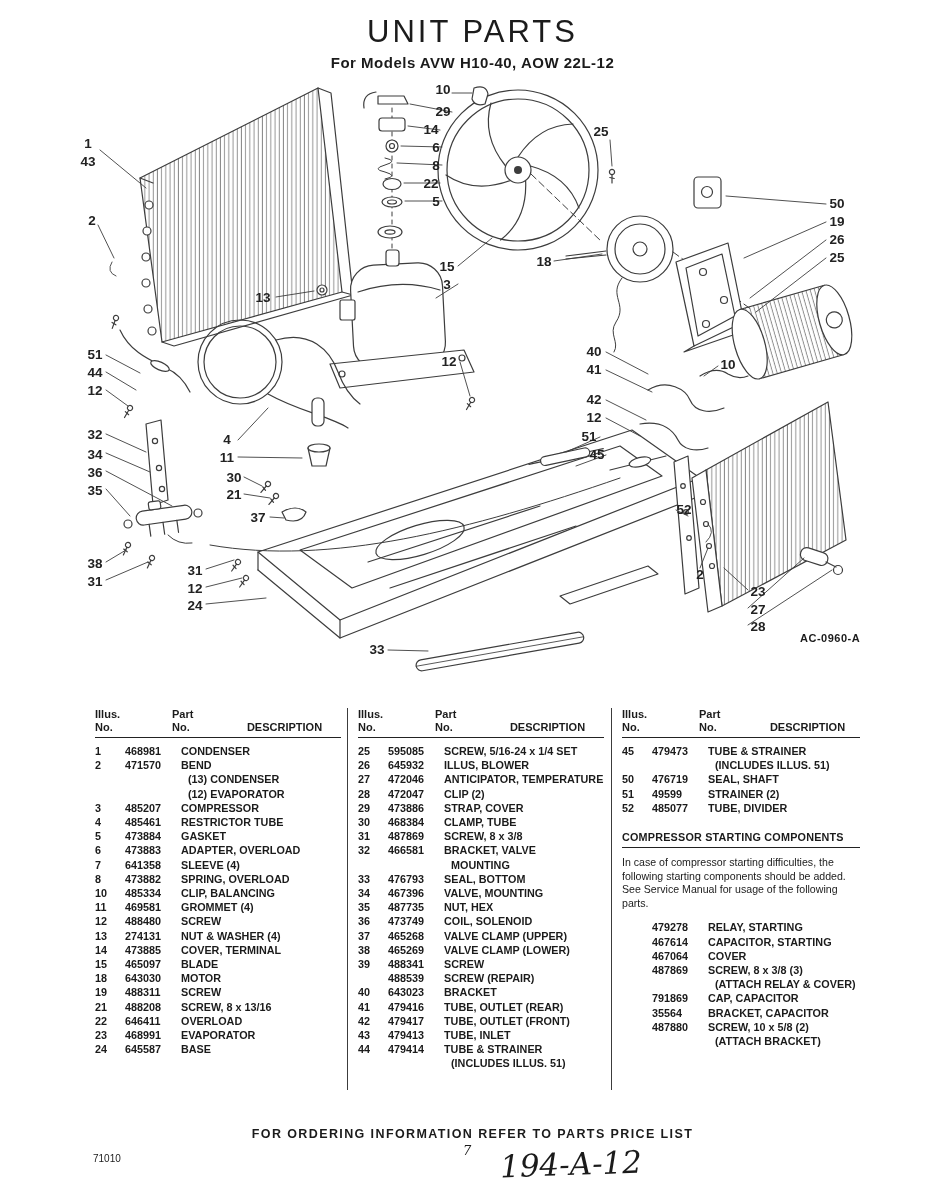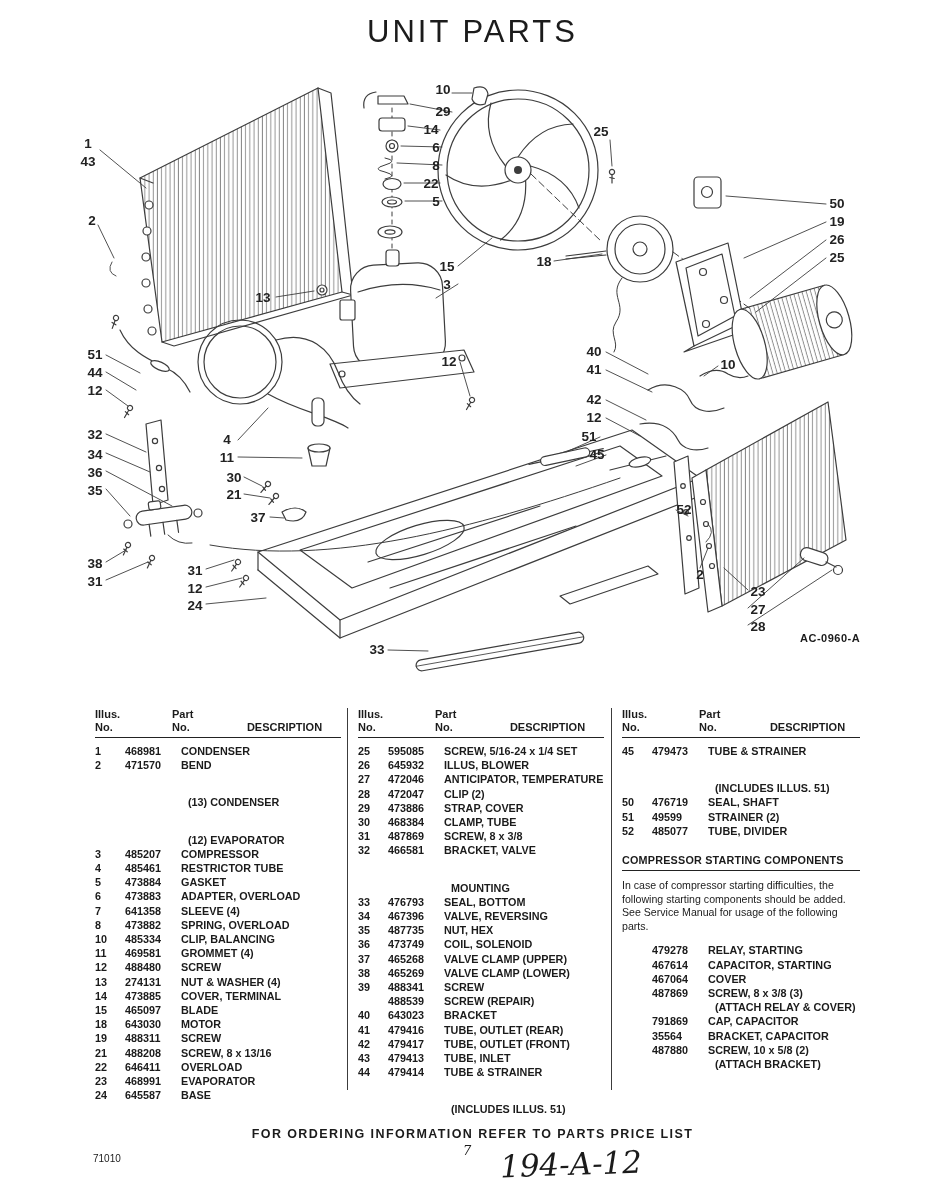--- a/index.html
+++ b/index.html
@@ -26,21 +26,21 @@
   .thead{font-weight:bold;font-size:11px;border-bottom:1.6px solid #222;padding-bottom:3px;}
   .thead .hline{display:flex;line-height:13px;}
   .h-no{width:30px;flex:none;}
   .h-part{width:56px;flex:none;padding-left:47px;}
   .h-desc{flex:1;text-align:center;}
   .tbody{margin-top:6px;}
   .row{display:flex;font-size:10.8px;font-weight:bold;line-height:14.2px;}
   .c-no{width:30px;flex:none;}
   .c-part{width:56px;flex:none;}
   .c-desc{flex:1;}
-  .c-desc .cont{padding-left:7px;margin-top:23px;}
+  .c-desc .cont{padding-left:7px;}
   .starting{margin-top:16px;}
   .stitle{font-weight:bold;font-size:10.8px;border-bottom:1.4px solid #222;
     padding-bottom:4px;margin:0 0 8px 0;letter-spacing:.2px;}
   .snote{font-size:10.6px;line-height:13.6px;margin:0 0 10px 0;font-weight:normal;}
   .sparts{margin-top:4px;}
   .sprow{display:flex;font-size:10.8px;font-weight:bold;line-height:14.2px;}
   .sp-num{width:56px;flex:none;margin-left:30px;}
   .sp-desc{flex:1;}
   .sp-desc .cont{padding-left:7px;}
   .footer{position:absolute;top:1127px;left:0;right:0;text-align:center;
@@ -325,20 +325,21 @@
       <span class="callout" style="left: 195px; top: 588px;">12</span>
       <span class="callout" style="left: 195px; top: 605px;">24</span>
       <span class="callout" style="left: 700px; top: 574px;">2</span>
       <span class="callout" style="left: 758px; top: 591px;">23</span>
       <span class="callout" style="left: 758px; top: 609px;">27</span>
       <span class="callout" style="left: 758px; top: 626px;">28</span>
       <span class="callout" style="left: 377px; top: 649px;">33</span>
     </div>
 
   <h1 class="title">UNIT PARTS</h1>
+  <h2 class="subtitle">For Models AVW H10-40, AOW 22L-12</h2>
   <div class="dlabel">AC-0960-A</div>
 
   <div class="vrule vrule1"></div>
   <div class="vrule vrule2"></div>
 
   <div class="col col1">
     <div class="thead">
       <div class="hline">
         <span class="h-no">Illus.</span>
         <span class="h-part">Part</span>
@@ -569,21 +570,21 @@
           <span class="c-no">33</span>
           <span class="c-part">476793</span>
           <span class="c-desc">
             <div>SEAL, BOTTOM</div>
           </span>
         </div>
         <div class="row">
           <span class="c-no">34</span>
           <span class="c-part">467396</span>
           <span class="c-desc">
-            <div>VALVE, REVERSING</div>
+            <div>VALVE, MOUNTING</div>
           </span>
         </div>
         <div class="row">
           <span class="c-no">35</span>
           <span class="c-part">487735</span>
           <span class="c-desc">
             <div>NUT, HEX</div>
           </span>
         </div>
         <div class="row">

